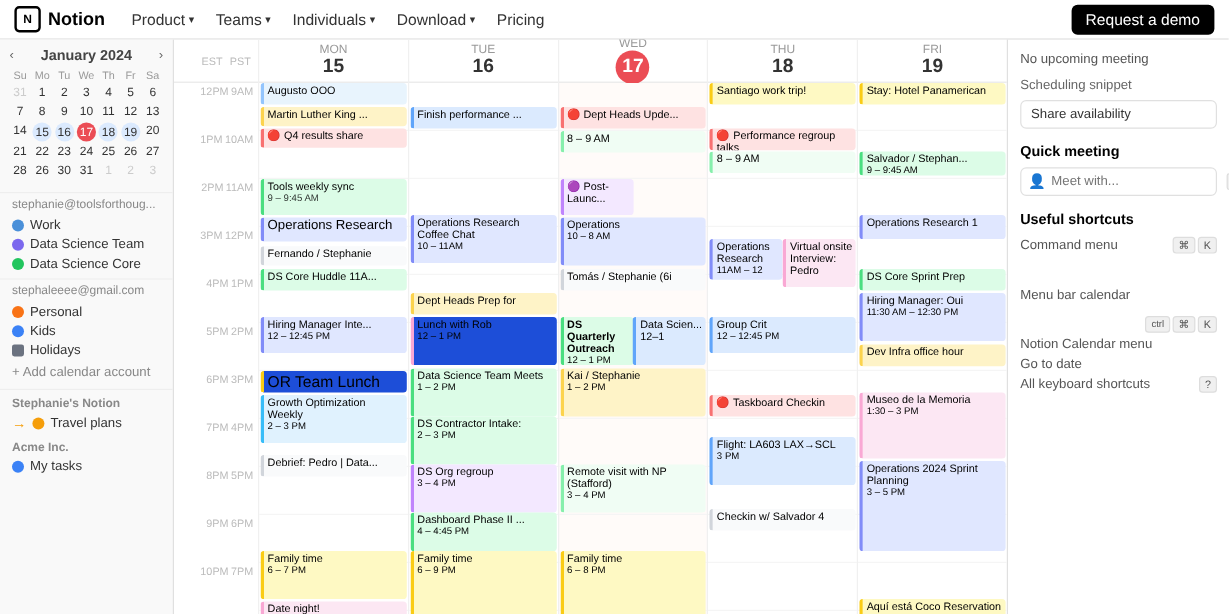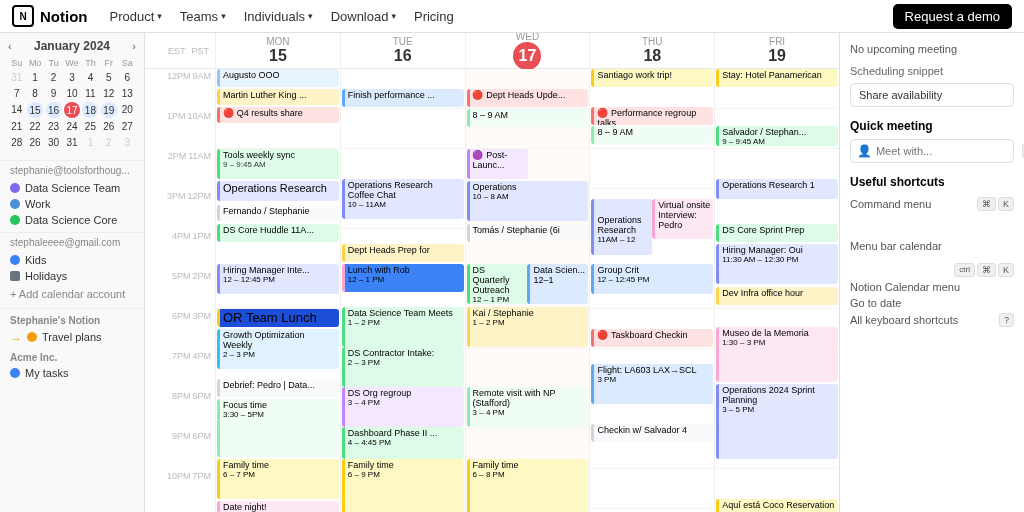--- a/index.html
+++ b/index.html
@@ -94,33 +94,37 @@
         <span style="font-size:10px;color:#333;padding:2px 1px;">31</span>
         <span style="font-size:10px;color:#ccc;padding:2px 1px;">1</span>
         <span style="font-size:10px;color:#ccc;padding:2px 1px;">2</span>
         <span style="font-size:10px;color:#ccc;padding:2px 1px;">3</span>
       </div>
     </div>
 
     <div style="font-size:10px;color:#888;padding:4px 10px;border-top:1px solid #eee;margin-top:4px;">stephanie@toolsforthoug...</div>
 
     <div style="display:flex;align-items:center;gap:5px;padding:2px 10px;cursor:pointer;">
+      <div style="width:10px;height:10px;border-radius:50%;background:#4a90d9;"></div>
+      <span style="font-size:11px;color:#333;">Work</span>
+    </div>
+    <div style="display:flex;align-items:center;gap:5px;padding:2px 10px;cursor:pointer;">
       <div style="width:10px;height:10px;border-radius:50%;background:#7b68ee;"></div>
       <span style="font-size:11px;color:#333;">Data Science Team</span>
     </div>
     <div style="display:flex;align-items:center;gap:5px;padding:2px 10px;cursor:pointer;">
-      <div style="width:10px;height:10px;border-radius:50%;background:#4a90d9;"></div>
-      <span style="font-size:11px;color:#333;">Work</span>
-    </div>
-    <div style="display:flex;align-items:center;gap:5px;padding:2px 10px;cursor:pointer;">
       <div style="width:10px;height:10px;border-radius:50%;background:#22c55e;"></div>
       <span style="font-size:11px;color:#333;">Data Science Core</span>
     </div>
 
     <div style="font-size:10px;color:#888;padding:4px 10px;border-top:1px solid #eee;margin-top:4px;">stephaleeee@gmail.com</div>
+    <div style="display:flex;align-items:center;gap:5px;padding:2px 10px;cursor:pointer;">
+      <div style="width:10px;height:10px;border-radius:50%;background:#f97316;"></div>
+      <span style="font-size:11px;color:#333;">Personal</span>
+    </div>
     <div style="display:flex;align-items:center;gap:5px;padding:2px 10px;cursor:pointer;">
       <div style="width:10px;height:10px;border-radius:50%;background:#3b82f6;"></div>
       <span style="font-size:11px;color:#333;">Kids</span>
     </div>
     <div style="display:flex;align-items:center;gap:5px;padding:2px 10px;cursor:pointer;">
       <div style="width:10px;height:10px;background:#6b7280;border-radius:2px;"></div>
       <span style="font-size:11px;color:#333;">Holidays</span>
     </div>
 
     <div style="padding:4px 10px;color:#888;font-size:11px;cursor:pointer;">+ Add calendar account</div>
@@ -250,24 +254,20 @@
           <div style="position:absolute;top:195px;left:1px;right:1px;height:30px;background:#e0e7ff;border-left:3px solid #818cf8;border-radius:3px;padding:1px 3px;font-size:9px;overflow:hidden;z-index:2;">
               <div style="font-weight:500;">Hiring Manager Inte...</div>
               <div style="font-size:8px;">12 – 12:45 PM</div>
             </div>
           <div style="position:absolute;top:240px;left:1px;right:1px;height:18px;background:#1d4ed8;border-left:3px solid #facc15;border-radius:3px;padding:1px 3px;font-size:13px;overflow:hidden;z-index:2;">OR Team Lunch 1PM</div>
           <div style="position:absolute;top:260px;left:1px;right:1px;height:40px;background:#e0f2fe;border-left:3px solid #38bdf8;border-radius:3px;padding:1px 3px;font-size:9px;overflow:hidden;z-index:2;">
               <div style="font-weight:500;">Growth Optimization Weekly</div>
               <div style="font-size:8px;">2 – 3 PM</div>
             </div>
           <div style="position:absolute;top:310px;left:1px;right:1px;height:18px;background:#f9fafb;border-left:3px solid #d1d5db;border-radius:3px;padding:1px 3px;font-size:9px;overflow:hidden;z-index:2;">Debrief: Pedro | Data...</div>
-          <div style="position:absolute;top:330px;left:1px;right:1px;height:58px;background:#f0fdf4;border-left:3px solid #86efac;border-radius:3px;padding:1px 3px;font-size:9px;overflow:hidden;z-index:2;">
-              <div style="font-weight:500;">Focus time</div>
-              <div style="font-size:8px;">3:30 – 5PM</div>
-            </div>
           <div style="position:absolute;top:390px;left:1px;right:1px;height:40px;background:#fef9c3;border-left:3px solid #facc15;border-radius:3px;padding:1px 3px;font-size:9px;overflow:hidden;z-index:2;">
               <div style="font-weight:500;">Family time</div>
               <div style="font-size:8px;">6 – 7 PM</div>
             </div>
           <div style="position:absolute;top:432px;left:1px;right:1px;height:60px;background:#fce7f3;border-left:3px solid #f9a8d4;border-radius:3px;padding:1px 3px;font-size:9px;overflow:hidden;z-index:2;">
               <div style="font-weight:500;">Date night!</div>
             </div>
         </div>
 
         <div style="flex:1;border-left:1px solid #f0f0f0;position:relative;min-height:480px;">
@@ -282,21 +282,21 @@
             <div style="height:40px;border-bottom:1px solid #f5f5f5;"></div>
             <div style="height:40px;border-bottom:1px solid #f5f5f5;"></div>
             <div style="height:40px;border-bottom:1px solid #f5f5f5;"></div>
             <div style="height:40px;border-bottom:1px solid #f5f5f5;"></div>
           <div style="position:absolute;top:20px;left:1px;right:1px;height:18px;background:#dbeafe;border-left:3px solid #60a5fa;border-radius:3px;padding:1px 3px;font-size:9px;overflow:hidden;z-index:2;">Finish performance ...</div>
           <div style="position:absolute;top:110px;left:1px;right:1px;height:40px;background:#e0e7ff;border-left:3px solid #818cf8;border-radius:3px;padding:1px 3px;font-size:9px;overflow:hidden;z-index:2;">
               <div style="font-weight:500;">Operations Research Coffee Chat</div>
               <div style="font-size:8px;">10 – 11AM</div>
             </div>
           <div style="position:absolute;top:175px;left:1px;right:1px;height:18px;background:#fef3c7;border-left:3px solid #fcd34d;border-radius:3px;padding:1px 3px;font-size:9px;overflow:hidden;z-index:2;">Dept Heads Prep for</div>
-          <div style="position:absolute;top:195px;left:1px;right:1px;height:28px;background:#3b82f6;border-left:3px solid #f9a8d4;border-radius:3px;padding:1px 3px;font-size:9px;overflow:hidden;z-index:2;">
+          <div style="position:absolute;top:195px;left:1px;right:1px;height:40px;background:#1d4ed8;border-left:3px solid #f9a8d4;border-radius:3px;padding:1px 3px;font-size:9px;overflow:hidden;z-index:2;">
               <div style="font-weight:500;">Lunch with Rob</div>
               <div style="font-size:8px;">12 – 1 PM</div>
             </div>
           <div style="position:absolute;top:238px;left:1px;right:1px;height:40px;background:#dcfce7;border-left:3px solid #4ade80;border-radius:3px;padding:1px 3px;font-size:9px;overflow:hidden;z-index:2;">
               <div style="font-weight:500;">Data Science Team Meets</div>
               <div style="font-size:8px;">1 – 2 PM</div>
             </div>
           <div style="position:absolute;top:278px;left:1px;right:1px;height:40px;background:#dcfce7;border-left:3px solid #4ade80;border-radius:3px;padding:1px 3px;font-size:9px;overflow:hidden;z-index:2;">
               <div style="font-weight:500;">DS Contractor Intake:</div>
               <div style="font-size:8px;">2 – 3 PM</div>
@@ -330,21 +330,21 @@
             <div style="height:40px;border-bottom:1px solid #f5f5f5;"></div>
           <div style="position:absolute;top:20px;left:1px;right:1px;height:18px;background:#fee2e2;border-left:3px solid #f87171;border-radius:3px;padding:1px 3px;font-size:9px;overflow:hidden;z-index:2;">🔴 Dept Heads Upde...</div>
           <div style="position:absolute;top:40px;left:1px;right:1px;height:18px;background:#f0fdf4;border-left:3px solid #86efac;border-radius:3px;padding:1px 3px;font-size:9px;overflow:hidden;z-index:2;">8 – 9 AM</div>
           <div style="position:absolute;top:80px;left:1px;right:50%;height:30px;background:#f3e8ff;border-left:3px solid #c084fc;border-radius:3px;padding:1px 3px;font-size:9px;overflow:hidden;z-index:2;">🟣 Post-Launc...</div>
           <div style="position:absolute;top:112px;left:1px;right:1px;height:40px;background:#e0e7ff;border-left:3px solid #818cf8;border-radius:3px;padding:1px 3px;font-size:9px;overflow:hidden;z-index:2;">
               <div style="font-weight:500;">Operations</div>
               <div style="font-size:8px;">10 – 8 AM</div>
             </div>
           <div style="position:absolute;top:155px;left:1px;right:1px;height:18px;background:#f9fafb;border-left:3px solid #d1d5db;border-radius:3px;padding:1px 3px;font-size:9px;overflow:hidden;z-index:2;">Tomás / Stephanie (6i</div>
           <div style="position:absolute;top:195px;left:1px;right:50%;height:40px;background:#dcfce7;border-left:3px solid #4ade80;border-radius:3px;padding:1px 3px;font-size:9px;overflow:hidden;z-index:2;">
-              <div style="font-weight:400;">DS Quarterly Outreach</div>
+              <div style="font-weight:700;">DS Quarterly Outreach</div>
               <div style="font-size:8px;">12 – 1 PM</div>
             </div>
           <div style="position:absolute;top:195px;left:50%;right:1px;height:40px;background:#dbeafe;border-left:3px solid #60a5fa;border-radius:3px;padding:1px 3px;font-size:9px;overflow:hidden;z-index:2;">Data Scien... 12–1</div>
           <div style="position:absolute;top:238px;left:1px;right:1px;height:40px;background:#fef3c7;border-left:3px solid #fcd34d;border-radius:3px;padding:1px 3px;font-size:9px;overflow:hidden;z-index:2;">
               <div style="font-weight:500;">Kai / Stephanie</div>
               <div style="font-size:8px;">1 – 2 PM</div>
             </div>
           <div style="position:absolute;top:318px;left:1px;right:1px;height:40px;background:#f0fdf4;border-left:3px solid #86efac;border-radius:3px;padding:1px 3px;font-size:9px;overflow:hidden;z-index:2;">
               <div style="font-weight:500;">Remote visit with NP (Stafford)</div>
               <div style="font-size:8px;">3 – 4 PM</div>
@@ -364,21 +364,21 @@
             <div style="height:40px;border-bottom:1px solid #f5f5f5;"></div>
             <div style="height:40px;border-bottom:1px solid #f5f5f5;"></div>
             <div style="height:40px;border-bottom:1px solid #f5f5f5;"></div>
             <div style="height:40px;border-bottom:1px solid #f5f5f5;"></div>
             <div style="height:40px;border-bottom:1px solid #f5f5f5;"></div>
             <div style="height:40px;border-bottom:1px solid #f5f5f5;"></div>
             <div style="height:40px;border-bottom:1px solid #f5f5f5;"></div>
           <div style="position:absolute;top:0;left:1px;right:1px;height:18px;background:#fef9c3;border-left:3px solid #facc15;border-radius:3px;padding:1px 3px;font-size:9px;overflow:hidden;z-index:2;">Santiago work trip!</div>
           <div style="position:absolute;top:38px;left:1px;right:1px;height:18px;background:#fee2e2;border-left:3px solid #f87171;border-radius:3px;padding:1px 3px;font-size:9px;overflow:hidden;z-index:2;">🔴 Performance regroup talks</div>
           <div style="position:absolute;top:57px;left:1px;right:1px;height:18px;background:#f0fdf4;border-left:3px solid #86efac;border-radius:3px;padding:1px 3px;font-size:9px;overflow:hidden;z-index:2;">8 – 9 AM</div>
-          <div style="position:absolute;top:130px;left:1px;right:50%;height:56px;background:#e0e7ff;border-left:3px solid #818cf8;border-radius:3px;padding:16px 3px;font-size:9px;overflow:hidden;z-index:2;">
+          <div style="position:absolute;top:130px;left:1px;right:50%;height:34px;background:#e0e7ff;border-left:3px solid #818cf8;border-radius:3px;padding:1px 3px;font-size:9px;overflow:hidden;z-index:2;">
               <div style="font-weight:500;">Operations Research</div>
               <div style="font-size:8px;">11AM – 12</div>
             </div>
           <div style="position:absolute;top:130px;left:50%;right:1px;height:40px;background:#fce7f3;border-left:3px solid #f9a8d4;border-radius:3px;padding:1px 3px;font-size:9px;overflow:hidden;z-index:2;">
               <div style="font-weight:500;">Virtual onsite Interview: Pedro</div>
             </div>
           <div style="position:absolute;top:195px;left:1px;right:1px;height:30px;background:#dbeafe;border-left:3px solid #60a5fa;border-radius:3px;padding:1px 3px;font-size:9px;overflow:hidden;z-index:2;">
               <div style="font-weight:500;">Group Crit</div>
               <div style="font-size:8px;">12 – 12:45 PM</div>
             </div>

